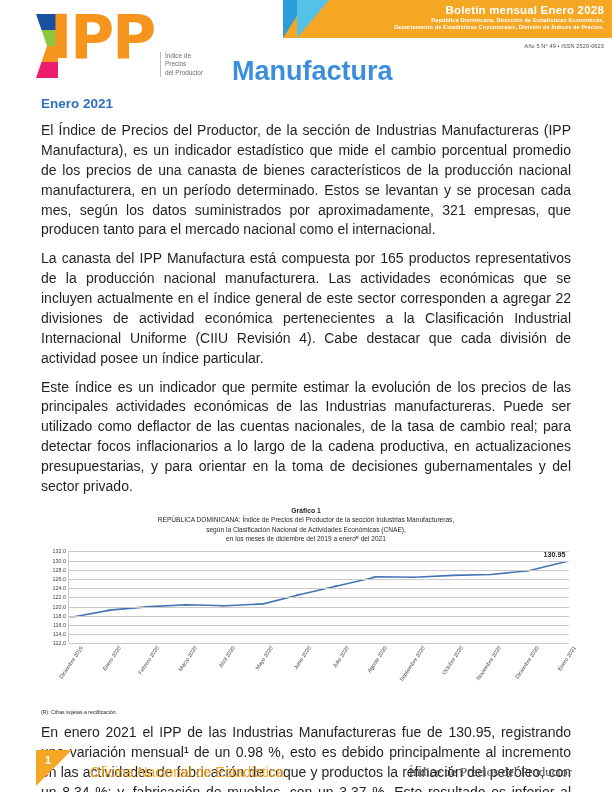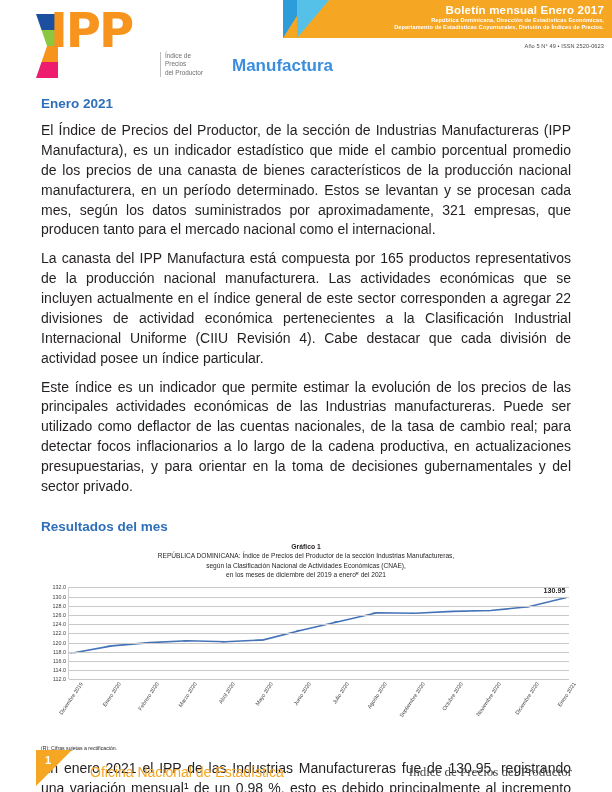--- a/index.html
+++ b/index.html
@@ -100,41 +100,41 @@
     position: absolute;
     left: 0; top: 0;
     width: 0; height: 0;
     border-left: 11px solid #ffffff;
     border-top: 32px solid transparent;
     border-bottom: 32px solid transparent;
   }
   .logo-ipp {
     position: absolute;
     left: 14px; top: -6px;
-    font-size: 48px;
+    font-size: 60px;
     font-weight: bold;
     color: #f7941e;
     letter-spacing: -2px;
     font-family: "DejaVu Sans", sans-serif;
   }
   .logo-tag {
     position: absolute;
     left: 124px;
     top: 44px;
     font-size: 6.4px;
     line-height: 1.3;
     color: #6d6e71;
     border-left: 1px solid #bcbec0;
     padding-left: 4px;
   }
   .logo-word {
     position: absolute;
     left: 196px;
     top: 48px;
-    font-size: 17px;
+    font-size: 27px;
     font-weight: bold;
     color: #3b8ede;
   }
 
   
   .content {
     position: absolute;
     left: 41px;
     top: 96px;
     width: 530px;
@@ -297,21 +297,21 @@
 
 <div class="header">
 
   <div class="header-banner"></div>
   <div class="banner-corner">
     <div class="tri-a"></div>
     <div class="tri-b"></div>
   </div>
 
   <div class="banner-text">
-    <div class="banner-title">Boletín mensual Enero 2017</div>
+    <div class="banner-title">Boletín mensual Enero 2028</div>
     <div class="banner-sub">República Dominicana, Dirección de Estadísticas Económicas,</div>
     <div class="banner-sub">Departamento de Estadísticas Coyunturales, División de Índices de Precios.</div>
   </div>
 
   <div class="issn-line">Año 5 N° 49 • ISSN 2520-0623</div>
 
   <div class="logo">
     <div class="logo-swatches">
       <div class="sw s0"></div>
       <div class="sw s1"></div>
@@ -330,21 +330,20 @@
 </div>
 
 <div class="content">
 
   <h2 class="section-title">Enero 2021</h2>
 
   <p class="para">El Índice de Precios del Productor, de la sección de Industrias Manufactureras (IPP Manufactura), es un indicador estadístico que mide el cambio porcentual promedio de los precios de una canasta de bienes característicos de la producción nacional manufacturera, en un período determinado. Estos se levantan y se procesan cada mes, según los datos suministrados por aproximadamente, 321 empresas, que producen tanto para el mercado nacional como el internacional.</p>
   <p class="para">La canasta del IPP Manufactura está compuesta por 165 productos representativos de la producción nacional manufacturera. Las actividades económicas que se incluyen actualmente en el índice general de este sector corresponden a agregar 22 divisiones de actividad económica pertenecientes a la Clasificación Industrial Internacional Uniforme (CIIU Revisión 4). Cabe destacar que cada división de actividad posee un índice particular.</p>
   <p class="para">Este índice es un indicador que permite estimar la evolución de los precios de las principales actividades económicas de las Industrias manufactureras. Puede ser utilizado como deflactor de las cuentas nacionales, de la tasa de cambio real; para detectar focos inflacionarios a lo largo de la cadena productiva, en actualizaciones presupuestarias, y para orientar en la toma de decisiones gubernamentales y del sector privado.</p>
 
-  <h2 class="results-title">Resultados del mes</h2>
 
   <div class="chart-block">
     <div class="chart-caption">
       <span class="cap-strong">Gráfico 1</span>
       <span>REPÚBLICA DOMINICANA: Índice de Precios del Productor de la sección Industrias Manufactureras,</span><br>
       <span>según la Clasificación Nacional de Actividades Económicas (CNAE),</span><br>
       <span>en los meses de  diciembre del 2019 a eneroᴿ del 2021</span>
     </div>
 
     <div class="chart-area">

